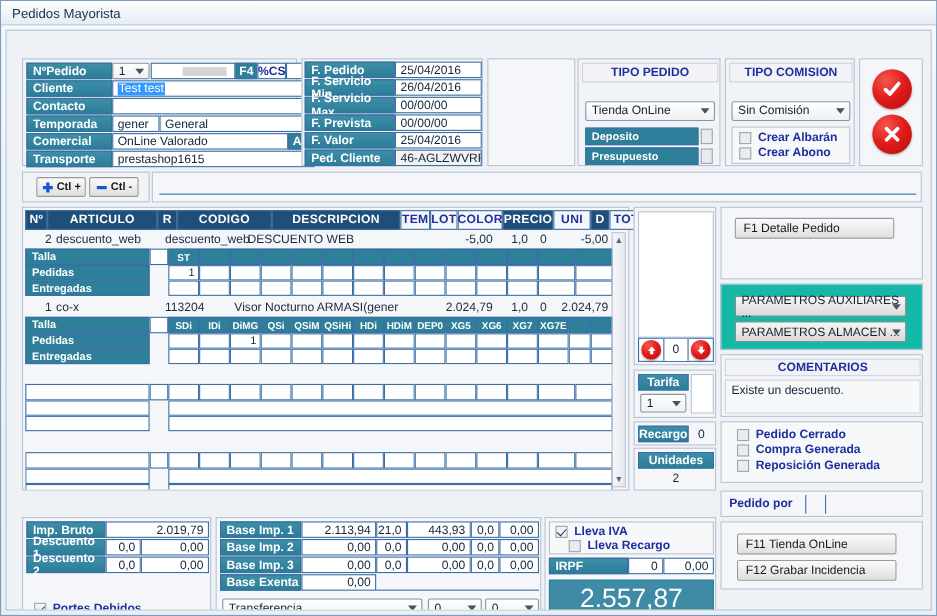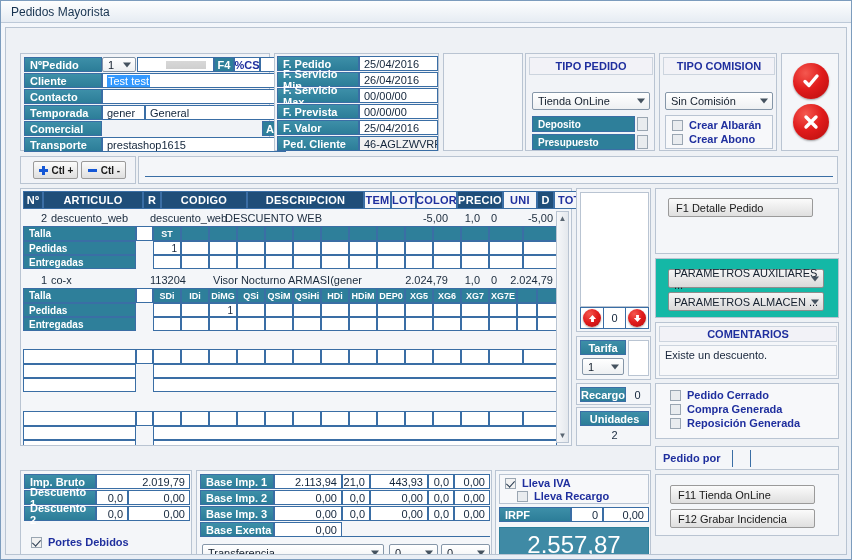--- a/index.html
+++ b/index.html
@@ -170,20 +170,21 @@
       </div>
 
       <div class="lbl-tl" style="position:absolute;left:3px;top:35px;width:78px;height:15px;">Contacto</div>
       <div class="val" style="position:absolute;left:81px;top:35px;width:184px;height:15px;"></div>
 
       <div class="lbl-tl" style="position:absolute;left:3px;top:51px;width:78px;height:15px;">Temporada</div>
       <div class="val" style="position:absolute;left:81px;top:51px;width:43px;height:15px;">gener</div>
       <div class="val" style="position:absolute;left:124px;top:51px;width:141px;height:15px;">General</div>
 
       <div class="lbl-tl" style="position:absolute;left:3px;top:67px;width:78px;height:15px;">Comercial</div>
+      <div class="val" style="position:absolute;left:81px;top:67px;width:160px;height:15px;">OnLine Valorado</div>
       <div class="hdr-blue" style="position:absolute;left:241px;top:67px;width:24px;height:15px;background:#2e7f9a;color:#fff;border-color:#3a6ea5;">AC</div>
 
       <div class="lbl-tl" style="position:absolute;left:3px;top:83px;width:78px;height:15px;">Transporte</div>
       <div class="val" style="position:absolute;left:81px;top:83px;width:184px;height:15px;">prestashop1615</div>
     </div>
 
     <div class="panel" style="left:268px; top:25px; width:165px; height:98px;">
       <div style="position:absolute;left:2px;top:2px;width:161px;height:15px;display:flex;">
         <div class="lbl-tl" style="width:82px;">F. Pedido</div>
         <div class="val" style="flex:1;">25/04/2016</div>
@@ -558,21 +559,21 @@
       <div style="position:absolute;left:3px;top:19px;width:166px;height:15px;display:flex;">
         <div class="lbl-tl" style="width:72px;">Descuento 1</div>
         <div class="val r" style="width:32px;">0,0</div>
         <div class="val r" style="flex:1;">0,00</div>
       </div>
       <div style="position:absolute;left:3px;top:35px;width:166px;height:15px;display:flex;">
         <div class="lbl-tl" style="width:72px;">Descuento 2</div>
         <div class="val r" style="width:32px;">0,0</div>
         <div class="val r" style="flex:1;">0,00</div>
       </div>
-      <div class="ckrow" style="position:absolute;left:10px;top:65px;">
+      <div class="ckrow" style="position:absolute;left:10px;top:76px;">
         <span class="chk on"></span>
         <span class="cklabel">Portes Debidos</span>
       </div>
       <div class="ckrow" style="position:absolute;left:10px;top:82px;">
         <span class="chk blank"></span>
         <span class="cklabel">Portes Urgentes</span>
       </div>
     </div>
 
     <div class="panel" style="left:190px; top:442px; width:296px; height:96px; background:#f4f6f9;">
@@ -623,21 +624,21 @@
         <span class="arw"></span>
       </div>
     </div>
 
     <div class="panel" style="left:489px; top:442px; width:156px; height:96px; background:#f4f6f9;">
       <div class="plain-box" style="position:absolute;left:3px;top:3px;width:150px;height:30px;background:#f7f8fa;">
         <div class="ckrow" style="margin:2px 0 0 5px;">
           <span class="chk on"></span>
           <span class="cklabel">Lleva IVA</span>
         </div>
-        <div class="ckrow" style="margin:1px 0 0 1px;padding-left:16px;">
+        <div class="ckrow" style="margin:1px 0 0 17px;">
           <span class="chk blank"></span>
           <span class="cklabel">Lleva Recargo</span>
         </div>
       </div>
       <div style="position:absolute;left:3px;top:36px;width:150px;height:15px;display:flex;">
         <div class="lbl-tl" style="width:72px;">IRPF</div>
         <div class="val r" style="width:32px;">0</div>
         <div class="val r" style="flex:1;">0,00</div>
       </div>
       <div class="total-box" style="position:absolute;left:3px;top:56px;width:150px;height:35px;">2.557,87</div>

